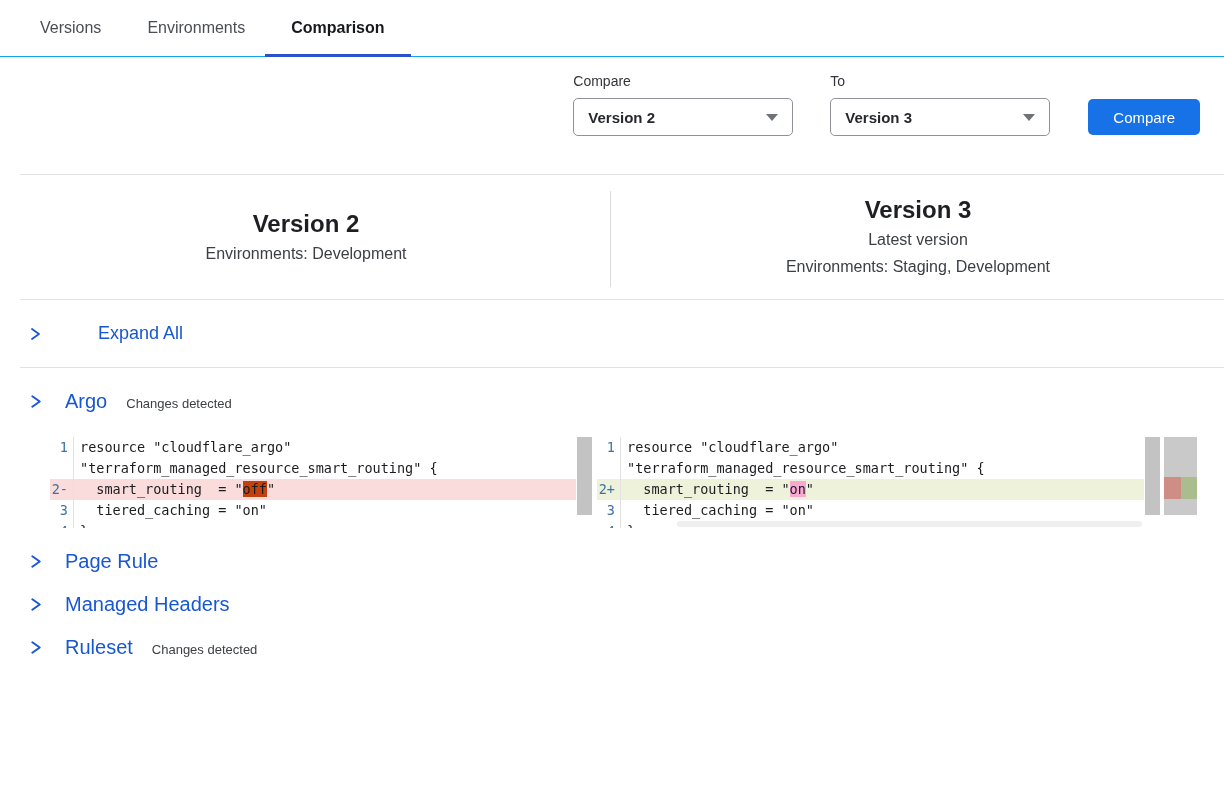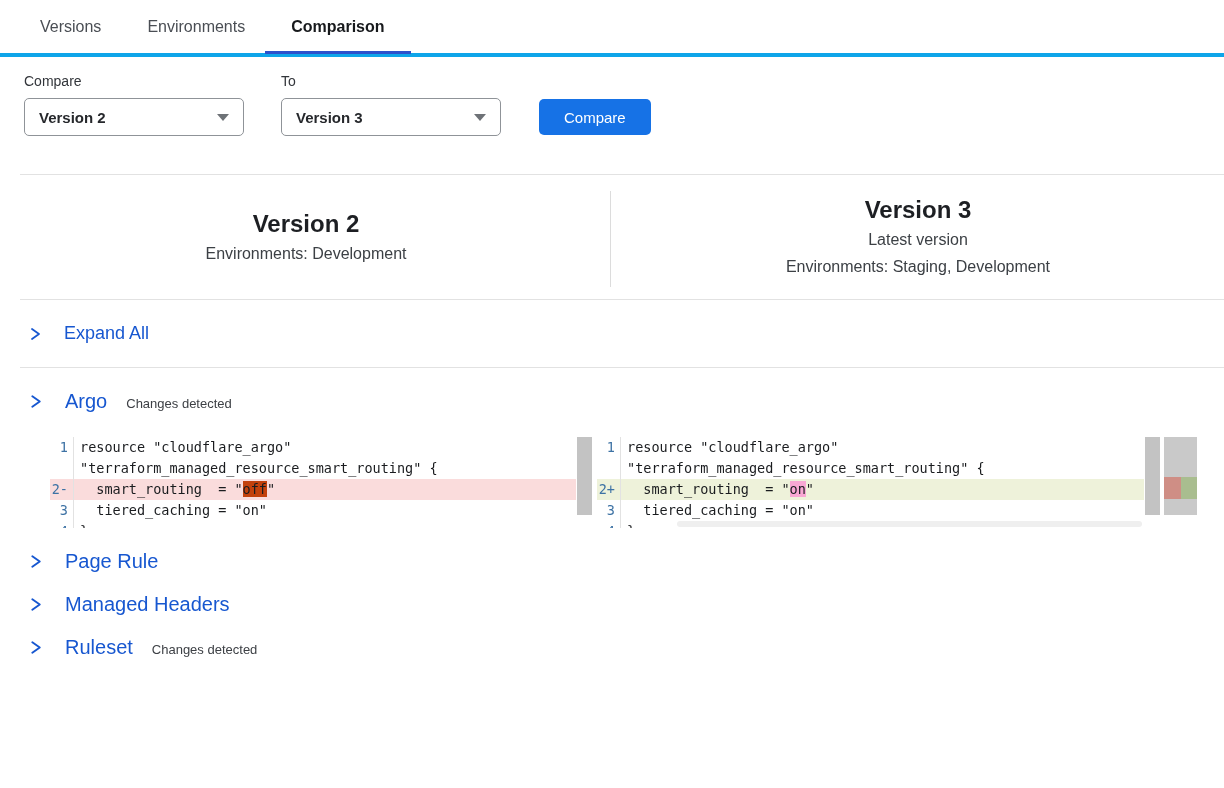--- a/index.html
+++ b/index.html
@@ -4,29 +4,29 @@
 <style>
   * { margin:0; padding:0; box-sizing:border-box; }
   html,body { background:#ffffff; }
   body {
     width:1224px; height:788px; overflow:hidden;
     font-family:"Liberation Sans", sans-serif; color:#202124; position:relative;
   }
 
   
   .tabbar { height:57px; display:flex; align-items:center; gap:46px;
-            padding-left:40px; border-bottom:4px solid #0ea5e9; }
+            padding-left:40px; border-bottom:1px solid #0ea5e9; }
   .tab { font-size:16px; color:#4a4e54; position:relative; height:100%;
          display:flex; align-items:center; cursor:pointer; }
   .tab.active { color:#17191c; font-weight:700; }
   .tab.active::after { content:""; position:absolute; left:-26px; right:-26px;
          bottom:-1px; height:3px; background:#2b51cc; }
 
   
-  .form-area { padding:16px 24px 0 24px; display:flex; align-items:flex-end; }
+  .form-area { padding:16px 24px 0 24px; display:flex; align-items:flex-end;justify-content:flex-end; }
   .form-col { display:flex; flex-direction:column; }
   .form-label { font-size:14px; color:#32353a; margin-bottom:9px; }
   .select { width:220px; height:38px; border:1px solid #8f9398; border-radius:5px;
             display:flex; align-items:center; justify-content:space-between;
             padding:0 14px; cursor:pointer; background:#fff; }
   .select-value { font-size:15px; font-weight:bold; color:#26282c; }
   .caret { width:0; height:0; border-left:6px solid transparent;
            border-right:6px solid transparent; border-top:7px solid #6e7277; }
   .gap37 { width:37px; } .gap38 { width:38px; }
   .btn-primary { height:36px; padding:0 25px; background:#1672e6; color:#fff;
@@ -40,21 +40,21 @@
   .vheaders { position:relative; display:flex; height:124px; }
   .vcol { width:50%; display:flex; flex-direction:column; justify-content:center;
           align-items:center; text-align:center; }
   .vtitle { font-size:24px; font-weight:600; color:#1d1f23; line-height:32px; }
   .vsub { font-size:16px; color:#3c4045; line-height:27px; }
   .vsplit { position:absolute; left:610px; top:16px; bottom:12px; width:1px;
             background:#dcdcdc; }
 
   
   .expand-row { height:67px; display:flex; align-items:center; padding-left:28px;
-                cursor:pointer; }
+                cursor:pointer;gap:34px; }
   .expand-label { font-size:18px; color:#1757d0; margin-left:22px; }
   .chev { color:#1757d0; flex-shrink:0; display:inline-flex; }
   .sections { padding-top:12px; }
   .section-row { display:flex; align-items:center; padding:10px 0 10px 28px;
                  cursor:pointer; }
   .section-label { font-size:20px; color:#1757d0; margin-left:22px; }
   .section-badge { font-size:13px; color:#3d4045; margin-left:19px; padding-top:3px; }
 
   
   .diff-wrap { display:flex; gap:5px; margin:14px 0 12px 50px; }

